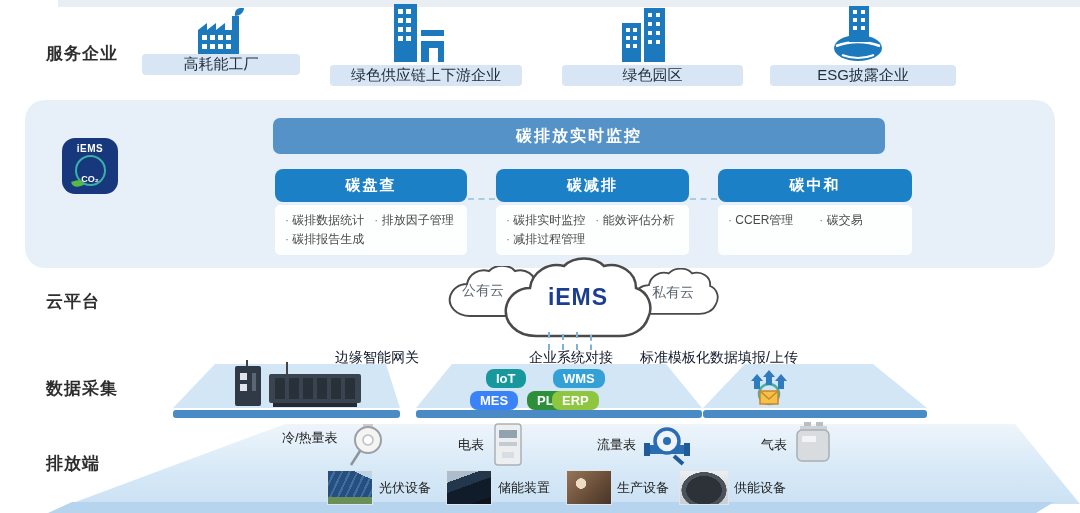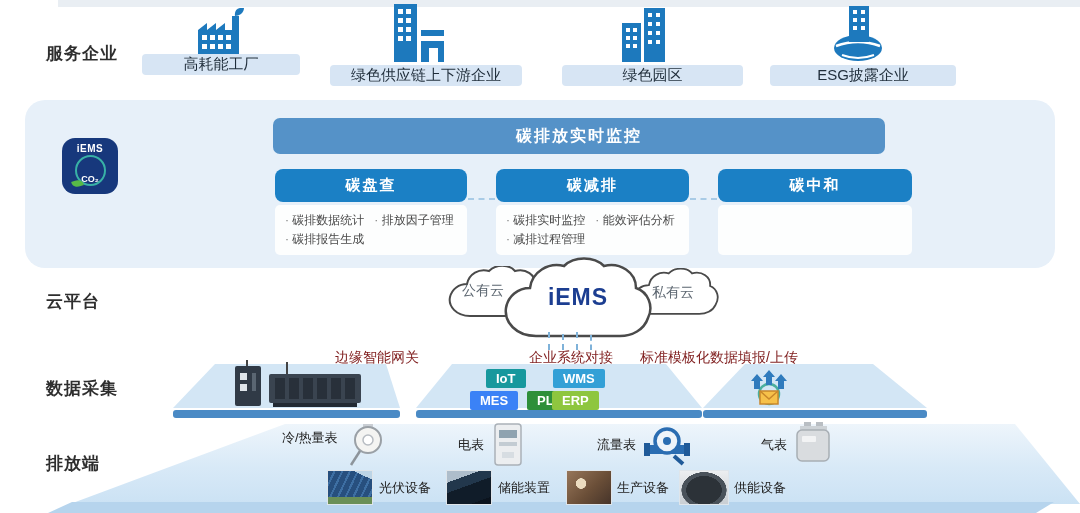--- a/index.html
+++ b/index.html
@@ -30,24 +30,24 @@
   .logo-ring{width:27px;height:27px;border-radius:50%;border:2px solid #38b1a6;margin-top:1px;
         display:flex;align-items:flex-end;justify-content:center;position:relative;}
   .logo-co2{color:#fff;font-size:9px;font-weight:bold;}
   .logo-leaf{position:absolute;left:-5px;bottom:-3px;width:11px;height:7px;background:#58b947;
         border-radius:0 70% 0 70%;transform:rotate(-20deg);}
   
   .cloud-txt-s{font-size:14px;color:#5c6670;}
   .cloud-txt-m{font-size:23px;font-weight:bold;color:#1c3e91;letter-spacing:1px;}
   .vdash{width:0;border-left:2px dashed #7fb2d9;}
   
-  .dc-label{font-size:14px;color:#7f1d1d;white-space:nowrap;}
+  .dc-label{font-size:14px;color:#0f172a;white-space:nowrap;}
   .trap{background:#d3e6f5;}
   .dc-bar{height:8px;background:#4a8ac5;border-radius:3px;}
-  .tag{height:19px;border-radius:2px;display:flex;align-items:center;justify-content:center;
+  .tag{height:19px;border-radius:8px;display:flex;align-items:center;justify-content:center;
        color:#fff;font-size:13px;font-weight:bold;padding:0 10px;}
   
   .em-floor{left:0;top:424px;width:1080px;height:80px;
       background:linear-gradient(180deg,#eef5fb 0%,#d8e9f7 55%,#cbe2f4 100%);
       clip-path:polygon(285px 0,1015px 0,1080px 80px,70px 80px);}
   .em-strip{left:48px;top:502px;width:1010px;height:11px;background:#b6d4ed;
       clip-path:polygon(24px 0,1006px 0,988px 100%,0 100%);}
   .m-label{font-size:13px;color:#222;line-height:1.25;}
   .d-label{font-size:13px;color:#222;white-space:nowrap;}
   .photo{width:46px;height:35px;border:1px solid #dfe5ea;box-sizing:border-box;}
@@ -185,20 +185,24 @@
       <span class="li">碳排实时监控</span>
       <span class="li" style="margin-left:10px">能效评估分析</span>
     </div>
     <div class="li-row">
       <span class="li">减排过程管理</span>
     </div>
   </div>
 
   <div class="abs col-header" style="left:718px;top:169px;width:194px">碳中和</div>
   <div class="abs col-card" style="left:718px;top:205px;width:176px;height:40px">
+    <div class="li-row">
+      <span class="li">CCER管理</span>
+      <span class="li" style="margin-left:26px">碳交易</span>
+    </div>
   </div>
 
   <div class="abs dash-deco" style="left:468px;top:198px;width:27px"></div>
   <div class="abs dash-deco" style="left:690px;top:198px;width:27px"></div>
 
   <div class="abs" style="left:446px;top:266px">
     <svg width="100" height="58" viewBox="0 0 100 58">
       <path d="M24 50 C10 50 2 40 4 31 C6 23 13 18 21 18 C23 8 33 2 43 5 C50 -2 63 -2 69 5 C80 2 90 9 89 19 C97 22 100 32 95 40 C92 47 84 50 77 50 Z" fill="#fff" stroke="#4a4a4a" stroke-width="2"></path>
     </svg>
   </div>

